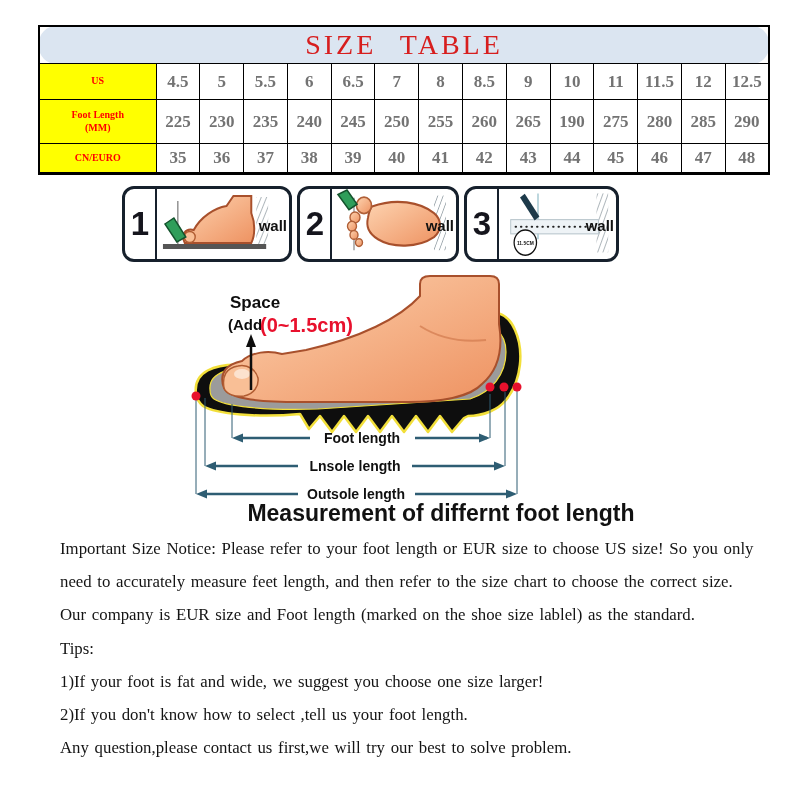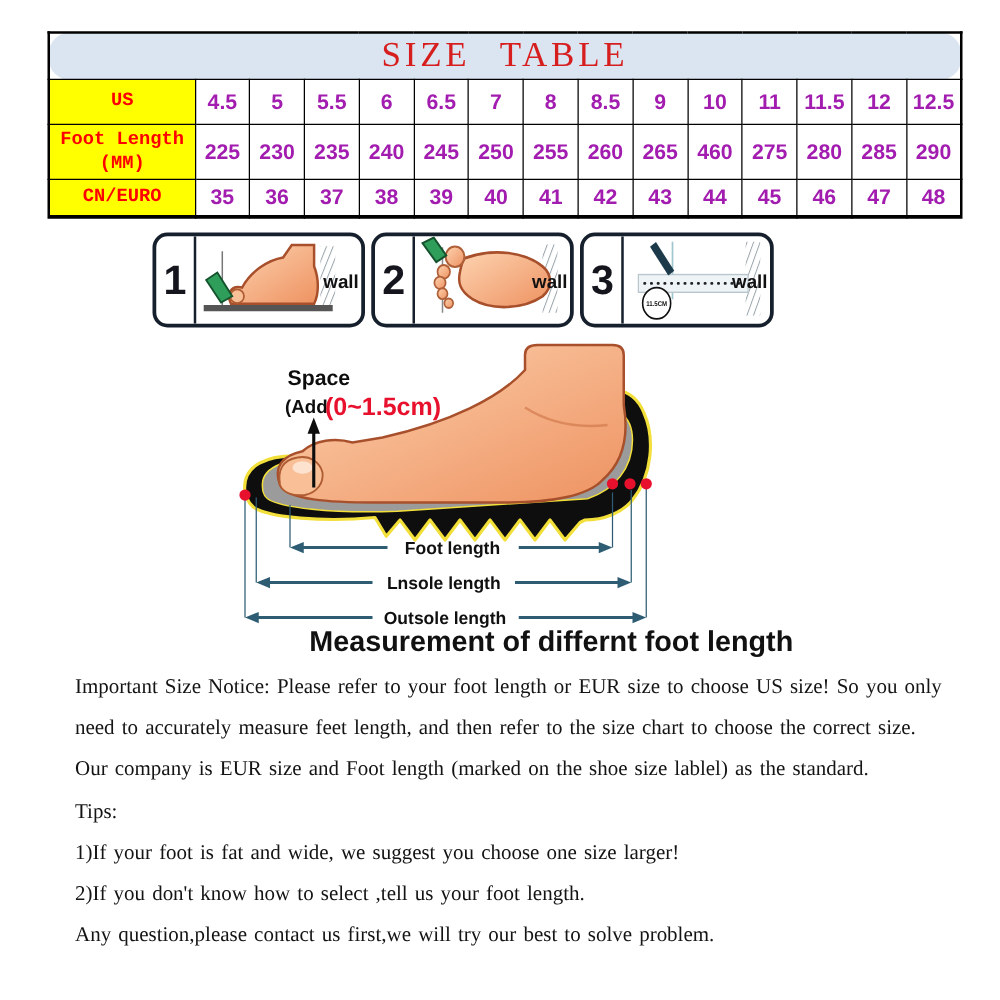--- a/index.html
+++ b/index.html
@@ -9,22 +9,22 @@
   
   table.size-table{position:absolute;left:38px;top:25px;width:732px;
     border-collapse:collapse;table-layout:fixed;
     border:2px solid var(--table-border);border-bottom:3px solid var(--table-border);}
   table.size-table th,table.size-table td{border:1px solid var(--table-border);
     text-align:center;vertical-align:middle;padding:0;}
   .title-cell{height:36px;background:var(--header-bg);color:var(--title-red);
     font-family:"Liberation Serif",serif;font-size:28px;font-weight:normal;
     letter-spacing:3px;word-spacing:14px;border-radius:17px;}
   .label-cell{background:var(--label-bg);color:var(--label-red);
-    font-family:Liberation Mono, monospace;font-weight:bold;font-size:15px;line-height:1.25;}
-  td.size-cell{font-family:Liberation Sans, sans-serif;font-weight:bold;font-size:17px;color:#a21caf;}
+    font-family:Liberation Serif, serif;font-weight:bold;font-size:10px;line-height:1.25;}
+  td.size-cell{font-family:Liberation Serif, serif;font-weight:bold;font-size:17px;color:#737373;}
   col.label-col{width:117px;}
   tr.row-0{height:36px;} tr.row-1{height:44px;} tr.row-2{height:30px;}
 
   
   .steps{position:absolute;left:122px;top:186px;display:flex;gap:5px;}
   .step-box{height:76px;border:3px solid #16202c;border-radius:12px;background:#fff;
     display:flex;box-sizing:border-box;overflow:hidden;}
   .step-1{width:170px;} .step-2{width:162px;} .step-3{width:155px;}
   .step-num{width:30px;border-right:2.5px solid #16202c;display:flex;align-items:center;
     justify-content:center;font-weight:bold;font-size:33px;color:#15151d;}
@@ -91,21 +91,21 @@
           <th class="label-cell">Foot Length<br>(MM)</th>
           <td class="size-cell">225</td>
           <td class="size-cell">230</td>
           <td class="size-cell">235</td>
           <td class="size-cell">240</td>
           <td class="size-cell">245</td>
           <td class="size-cell">250</td>
           <td class="size-cell">255</td>
           <td class="size-cell">260</td>
           <td class="size-cell">265</td>
-          <td class="size-cell">460</td>
+          <td class="size-cell">190</td>
           <td class="size-cell">275</td>
           <td class="size-cell">280</td>
           <td class="size-cell">285</td>
           <td class="size-cell">290</td>
         </tr>
         <tr class="row-2">
           <th class="label-cell">CN/EURO</th>
           <td class="size-cell">35</td>
           <td class="size-cell">36</td>
           <td class="size-cell">37</td>

